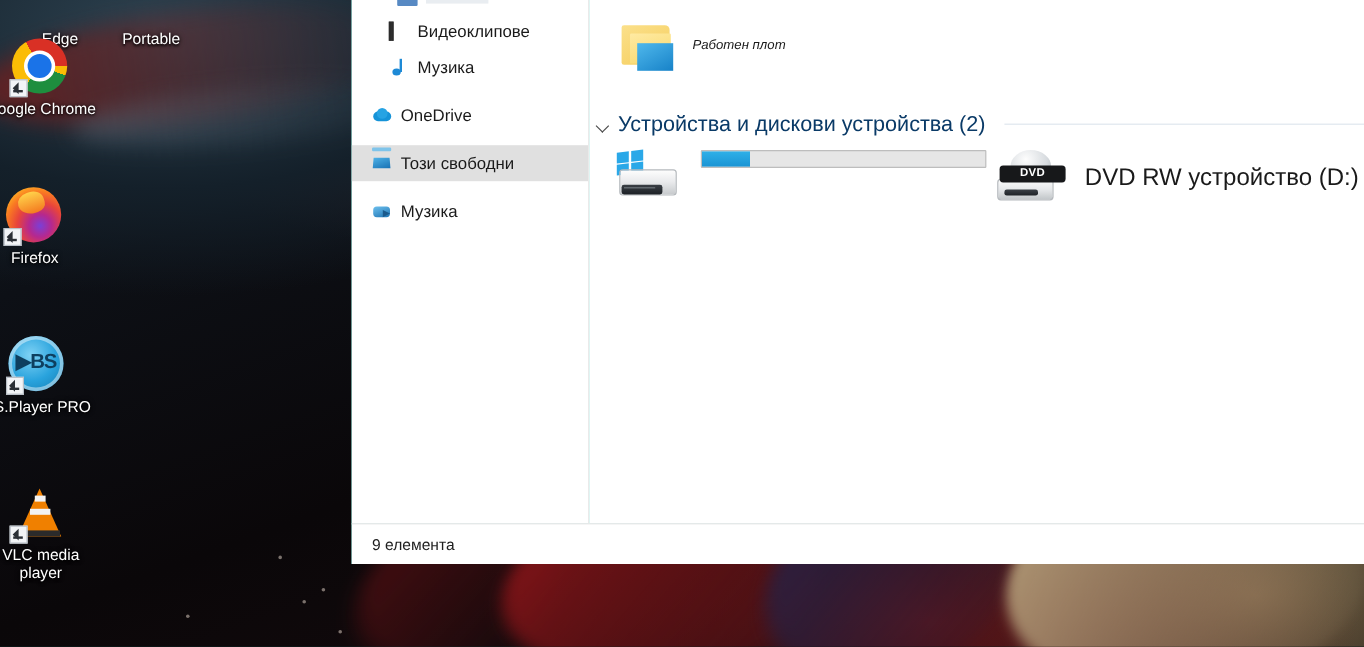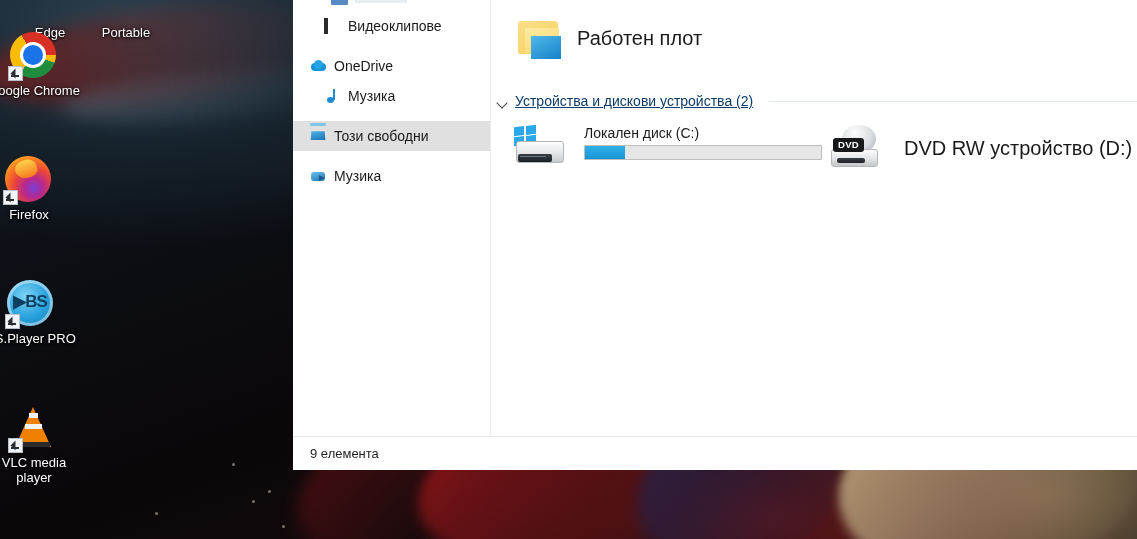--- a/index.html
+++ b/index.html
@@ -100,47 +100,47 @@
   
   #content{position:absolute;left:198px;top:0;right:0;height:436px;background:#fff;overflow:hidden;}
   .folder-row{position:absolute;display:flex;align-items:center;gap:14px;}
   .folder-ic{width:47px;height:40px;position:relative;flex:none;}
   .folder-ic .back{position:absolute;left:2px;top:3px;width:40px;height:33px;border-radius:2px 4px 2px 2px;
     background:linear-gradient(150deg,#fbe08a,#f5cd5d);}
   .folder-ic .front{position:absolute;left:9px;top:10px;width:34px;height:25px;border-radius:1px;
     background:linear-gradient(160deg,#ffeaa2,#f7d86c);}
   .folder-ic .tile{position:absolute;left:15px;top:18px;width:30px;height:23px;
     background:linear-gradient(150deg,#4fb8ec,#1782c8);}
-  .folder-lbl{font-size:20px;color:#1a1a1a;white-space:nowrap;}
+  .folder-lbl{font-size:11px;color:#1a1a1a;white-space:nowrap;font-style:italic;}
 
   .group-head{position:absolute;left:6px;top:93px;right:0;display:flex;align-items:center;gap:7px;}
   .chev{width:11px;height:11px;position:relative;flex:none;}
   .chev:before{content:"";position:absolute;left:1px;top:3px;width:7px;height:7px;
     border-right:1.4px solid #4a4a4a;border-bottom:1.4px solid #4a4a4a;transform:rotate(45deg);}
-  .group-title{font-size:14px;color:#0a3a67;white-space:nowrap;text-decoration:underline;}
+  .group-title{font-size:18px;color:#0a3a67;white-space:nowrap;}
   .group-line{flex:1;height:1px;background:#dfe6ee;margin-left:9px;margin-right:0;}
 
   .drive{position:absolute;display:flex;gap:16px;}
   .drive-ic{width:57px;height:46px;position:relative;flex:none;}
   
   .hd-body{position:absolute;left:5px;top:17px;width:48px;height:22px;border-radius:3px;
     background:linear-gradient(180deg,#fdfdfd 0%,#e9eaec 48%,#c7cacd 100%);
     border:1px solid #b5b9bd;box-sizing:border-box;}
   .hd-slot{position:absolute;left:7px;top:30px;width:34px;height:8px;border-radius:2px;
     background:linear-gradient(180deg,#3a3f45,#1d2126);}
   .hd-slot:after{content:"";position:absolute;left:2px;top:2px;width:26px;height:1px;background:#6e757c;}
   .win-logo{position:absolute;left:3px;top:2px;width:22px;height:19px;
     display:grid;grid-template-columns:1fr 1fr;grid-template-rows:1fr 1fr;gap:1.6px;transform:skewY(-7deg);}
   .win-logo i{background:#2aa8e8;}
   
   .dvd-disc{position:absolute;left:11px;top:1px;width:34px;height:28px;border-radius:50%;
     background:radial-gradient(circle at 38% 28%,#fdfdfd,#d7dbdf 60%,#aab0b6 100%);}
   .dvd-disc:after{content:"";position:absolute;left:50%;top:50%;width:6px;height:5px;margin:-2.5px 0 0 -3px;
     border-radius:50%;background:#f3f5f6;}
-  .dvd-tag{position:absolute;left:2px;top:14px;width:31px;height:14px;border-radius:3px;
+  .dvd-tag{position:absolute;left:2px;top:14px;width:55px;height:14px;border-radius:3px;
     background:#17181a;color:#fff;font:700 9.5px/14px "Liberation Sans",sans-serif;text-align:center;letter-spacing:.3px;}
   .dvd-body{position:absolute;left:0px;top:25px;width:47px;height:18px;border-radius:3px;
     background:linear-gradient(180deg,#fbfbfb 0%,#e6e8ea 50%,#c3c7ca 100%);border:1px solid #b5b9bd;box-sizing:border-box;}
   .dvd-body:after{content:"";position:absolute;left:5px;top:8px;width:28px;height:5px;border-radius:2px;
     background:linear-gradient(180deg,#3b4046,#1e2227);}
 
   .drive-info{padding-top:1px;}
   .drive-name{font-size:14px;color:#1a1a1a;white-space:nowrap;margin-bottom:4px;}
   .bar{width:238px;height:15px;background:#e6e6e6;border:1px solid #bdbdbd;box-sizing:border-box;
     border-radius:1px;overflow:hidden;}
@@ -226,28 +226,28 @@
 
   <div id="nav">
     <div class="cut-nav-top"></div>
     <div class="cut-nav-top2"></div>
 
     <div class="nav-item child" style="margin-top:11px">
       <span class="nav-ico"><span class="film"></span></span>
       <span>Видеоклипове</span>
     </div>
 
+    <div class="nav-item child">
+      <span class="nav-ico"><span class="note"></span></span>
+      <span>Музика</span>
+    </div>
+
     <div class="nav-item" style="margin-top:10px">
       <span class="nav-ico"><span class="cloud"></span></span>
       <span>OneDrive</span>
-    </div>
-
-    <div class="nav-item child">
-      <span class="nav-ico"><span class="note"></span></span>
-      <span>Музика</span>
     </div>
 
     <div class="nav-item sel" style="margin-top:10px">
       <span class="nav-ico"><span class="pc"></span></span>
       <span>Този свободни</span>
     </div>
 
     <div class="nav-item" style="margin-top:10px">
       <span class="nav-ico"><span class="net"></span></span>
       <span>Музика</span>
@@ -276,21 +276,20 @@
         <span class="win-logo">
             <i></i>
             <i></i>
             <i></i>
             <i></i>
           </span>
         <span class="hd-body"></span>
           <span class="hd-slot"></span>
       </span>
       <span class="drive-info">
-        <span class="drive-name" style="display:block">Локален диск (C:)</span>
         <span class="bar" style="display:block">
             <i id="capbar" style="width: 17%;"></i>
           </span>
       </span>
     </div>
 
     <div class="drive" style="left:340px;top:124px">
       <span class="drive-ic">
         <span class="dvd-disc"></span>
           <span class="dvd-body"></span>

